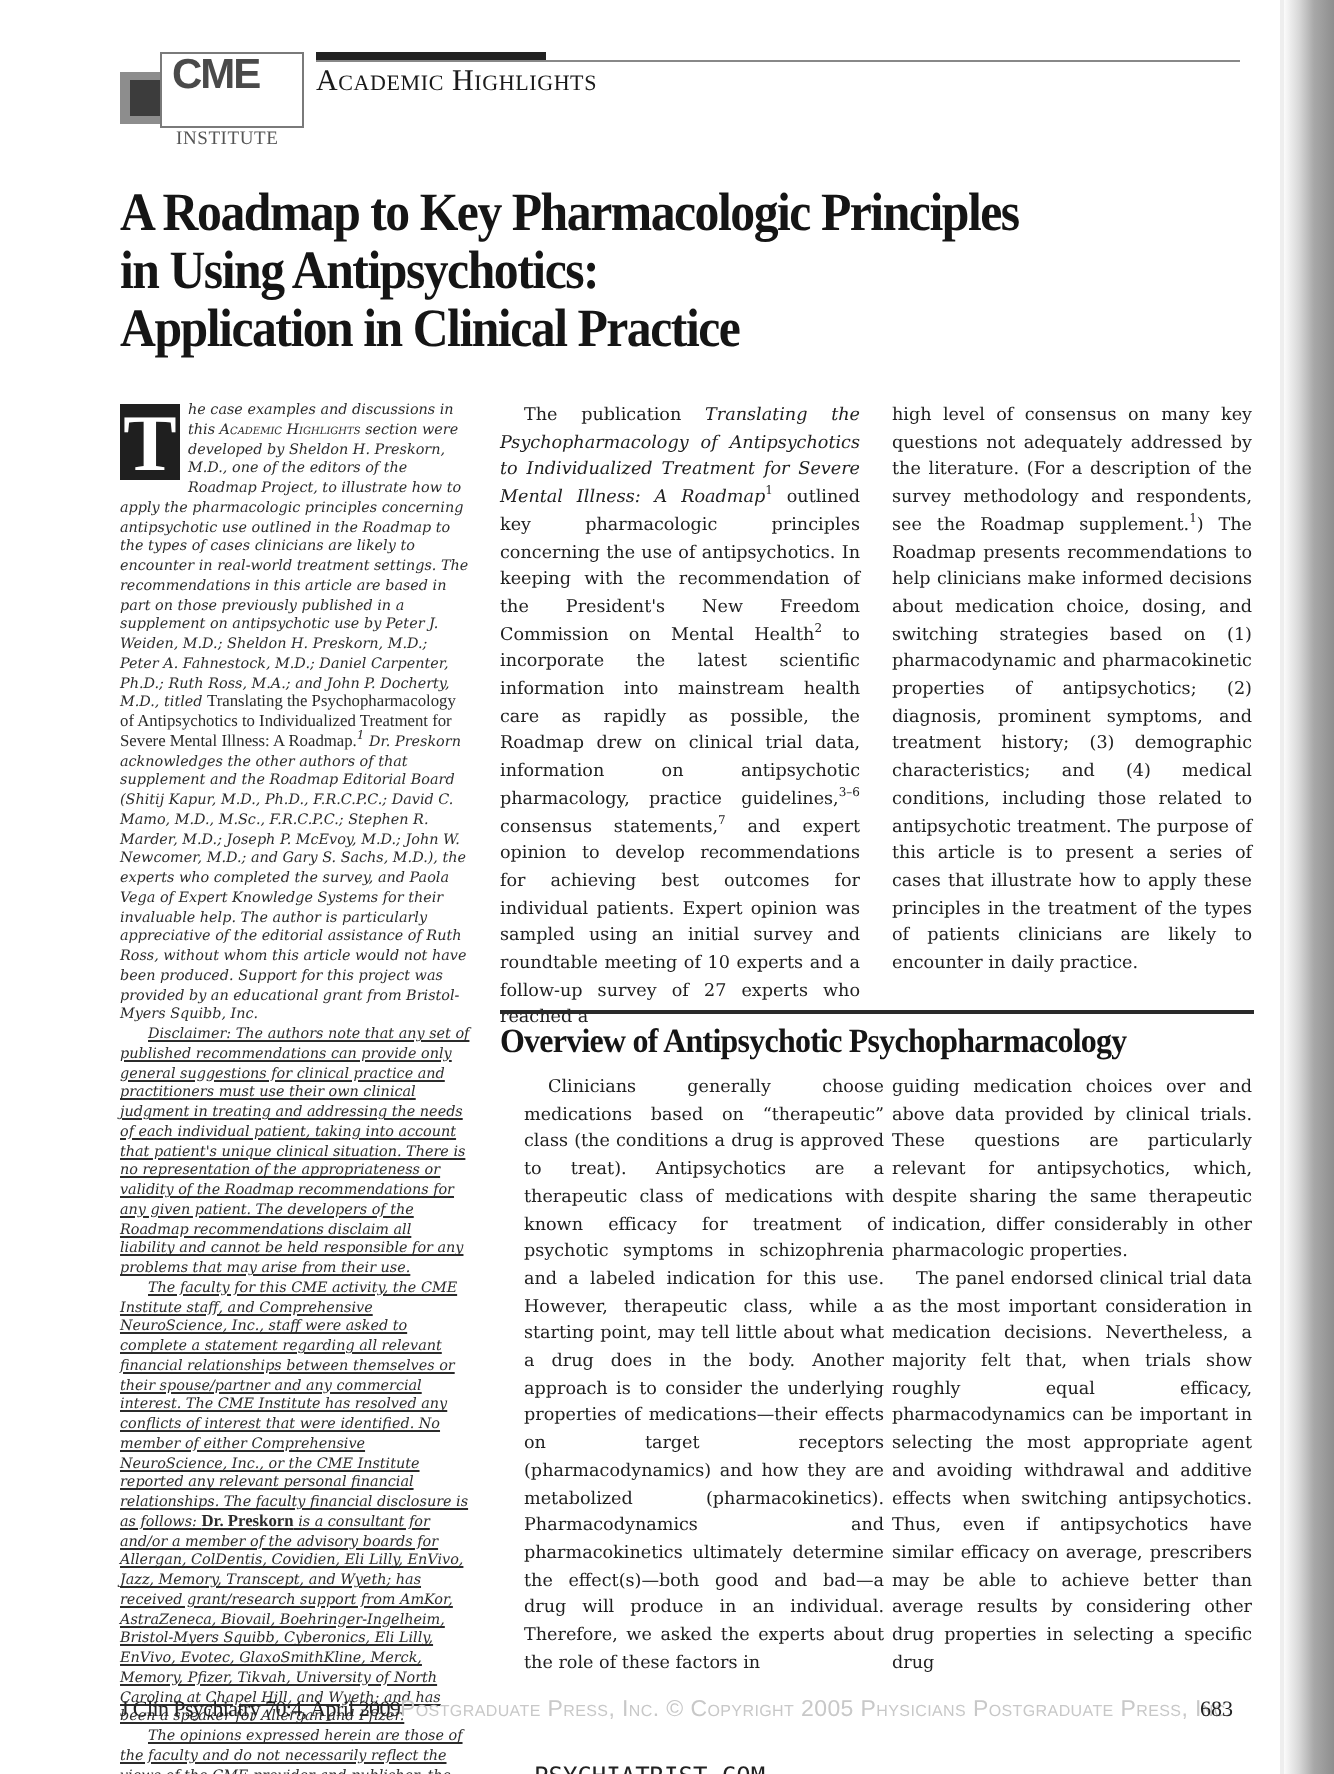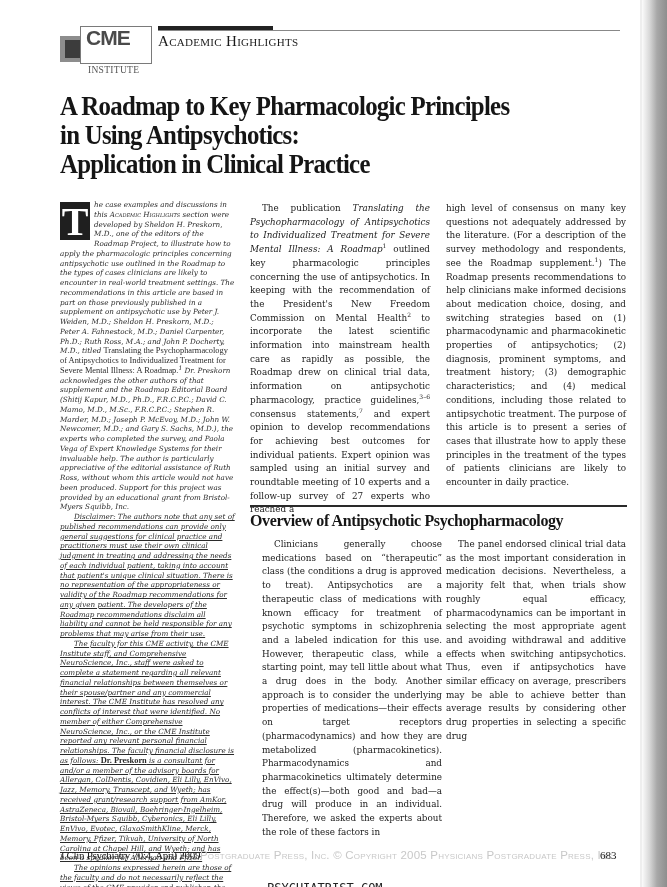--- a/index.html
+++ b/index.html
@@ -90,19 +90,20 @@
   <p><span>high level of consensus on many key questions not adequately addressed by the literature. (For a description of the survey methodology and respondents, see the Roadmap supplement.</span><sup>1</sup><span>) The Roadmap presents recommendations to help clinicians make informed decisions about medication choice, dosing, and switching strategies based on (1) pharmacodynamic and pharmacokinetic properties of antipsychotics; (2) diagnosis, prominent symptoms, and treatment history; (3) demographic characteristics; and (4) medical conditions, including those related to antipsychotic treatment. The purpose of this article is to present a series of cases that illustrate how to apply these principles in the treatment of the types of patients clinicians are likely to encounter in daily practice.</span></p>
 </div>
 
 <div class="rule"></div>
 <div class="h2">Overview of Antipsychotic Psychopharmacology</div>
 
 <div class="col col1-bot">
   <p class="indent">Clinicians generally choose medications based on “therapeutic” class (the conditions a drug is approved to treat). Antipsychotics are a therapeutic class of medications with known efficacy for treatment of psychotic symptoms in schizophrenia and a labeled indication for this use. However, therapeutic class, while a starting point, may tell little about what a drug does in the body. Another approach is to consider the underlying properties of medications—their effects on target receptors (pharmacodynamics) and how they are metabolized (pharmacokinetics). Pharmacodynamics and pharmacokinetics ultimately determine the effect(s)—both good and bad—a drug will produce in an individual. Therefore, we asked the experts about the role of these factors in</p>
 </div>
 <div class="col col2-bot">
+  <p>guiding medication choices over and above data provided by clinical trials. These questions are particularly relevant for antipsychotics, which, despite sharing the same therapeutic indication, differ considerably in other pharmacologic properties.</p>
   <p class="indent">The panel endorsed clinical trial data as the most important consideration in medication decisions. Nevertheless, a majority felt that, when trials show roughly equal efficacy, pharmacodynamics can be important in selecting the most appropriate agent and avoiding withdrawal and additive effects when switching antipsychotics. Thus, even if antipsychotics have similar efficacy on average, prescribers may be able to achieve better than average results by considering other drug properties in selecting a specific drug</p>
 </div>
 
 <div class="footer f-wm">Postgraduate Press, Inc. © Copyright 2005 Physicians Postgraduate Press, Inc.</div>
 <div class="footer f-journal">J Clin Psychiatry 70:4, April 2009</div>
 <div class="footer f-site">PSYCHIATRIST.COM</div>
 <div class="footer f-page">683</div>
 
 </body></html>

